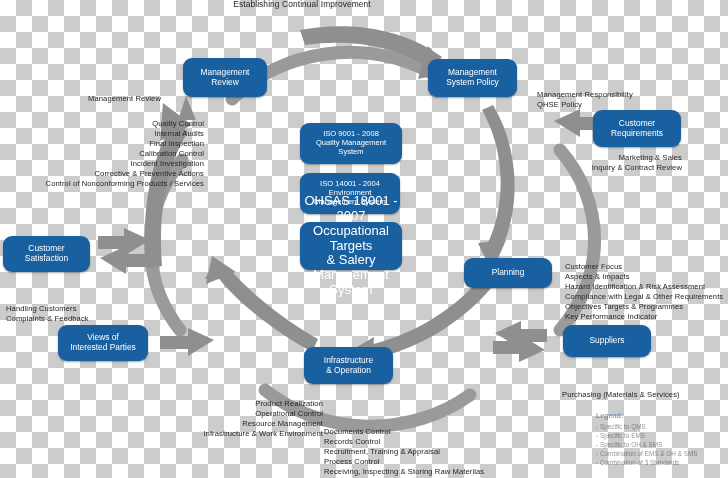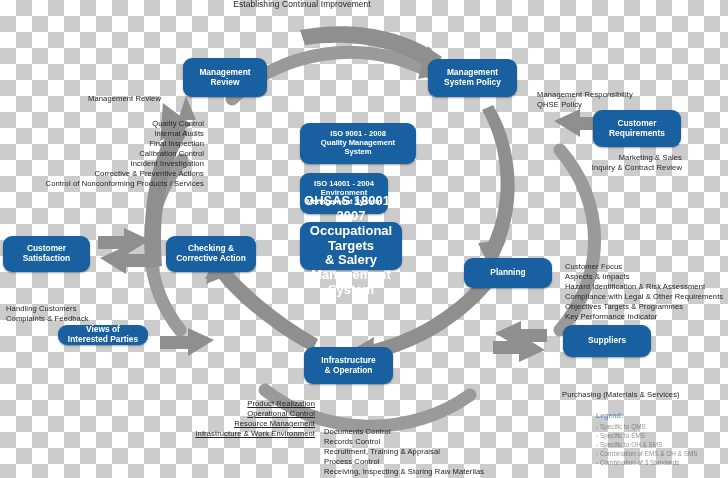--- a/index.html
+++ b/index.html
@@ -25,21 +25,21 @@
   
   .node{
     position:absolute;
     background:#1860a0;
     border-radius:9px;
     color:#ffffff;
     display:flex;
     align-items:center;
     justify-content:center;
     text-align:center;
-    font-weight:bold;
+    font-weight:normal;
     line-height:1.15;
     box-shadow:0 1px 2px rgba(0,0,0,.35);
     box-sizing:border-box;
     padding:2px 4px;
   }
   .node span{display:block;}
 
   
   .cap{
     position:absolute;
@@ -173,50 +173,44 @@
     </div>
   </div>
 
   <div class="node" style="left:304px;top:347px;width:89px;height:37px;font-size:8.4px;">
     <div>
       <span>Infrastructure</span>
       <span>&amp; Operation</span>
     </div>
   </div>
 
-  <div class="node" style="left:58px;top:325px;width:90px;height:20px;font-size:8.4px;">
+  <div class="node" style="left:58px;top:325px;width:90px;height:36px;font-size:8.4px;">
     <div>
       <span>Views of</span>
       <span>Interested Parties</span>
     </div>
   </div>
 
   <div class="node" style="left:3px;top:236px;width:87px;height:36px;font-size:8.4px;">
     <div>
       <span>Customer</span>
       <span>Satisfaction</span>
     </div>
   </div>
 
-  <div class="node" style="left:166px;top:236px;width:90px;height:36px;font-size:8.4px;">
-    <div>
-      <span>Checking &amp;</span>
-      <span>Corrective Action</span>
-    </div>
-  </div>
-
-  <div class="node" style="left:300px;top:123px;width:116px;height:41px;font-size:7.6px;">
+
+  <div class="node" style="left:300px;top:123px;width:102px;height:41px;font-size:7.6px;">
     <div>
       <span>ISO 9001 - 2008</span>
       <span>Quality Management</span>
       <span>System</span>
     </div>
   </div>
 
-  <div class="node" style="left:300px;top:173px;width:88px;height:41px;font-size:7.6px;">
+  <div class="node" style="left:300px;top:173px;width:100px;height:41px;font-size:7.6px;">
     <div>
       <span>ISO 14001 - 2004</span>
       <span>Environment</span>
       <span>Management System</span>
     </div>
   </div>
 
   <div class="node" style="left:300px;top:222px;width:102px;height:48px;font-size:13px;">
     <div>
       <span>OHSAS 18001 - 2007</span>
@@ -247,21 +241,21 @@
 Hazard Identification &amp; Risk Assessment
 Compliance with Legal &amp; Other Requirements
 Objectives Targets &amp; Programmes
 Key Performance Indicator</div>
 
   <div class="cap l" style="left:562px;top:362px;">Purchasing (Materials &amp; Services)</div>
 
   <div class="cap l" style="left:6px;top:276px;">Handling Customers
 Complaints &amp; Feedback</div>
 
-  <div class="cap r" style="left:150px;top:399px;width:165px;text-decoration:underline;">Product Realization
+  <div class="cap r" style="left:158px;top:399px;width:165px;">Product Realization
 Operational Control
 Resource Management
 Infrastructure &amp; Work Environment</div>
 
   <div class="cap l" style="left:324px;top:399px;">Documents Control
 Records Control
 Recruitment, Training &amp; Appraisal
 Process Control
 Receiving, Inspecting &amp; Storing Raw Materilas
 Batching Plant Operation

